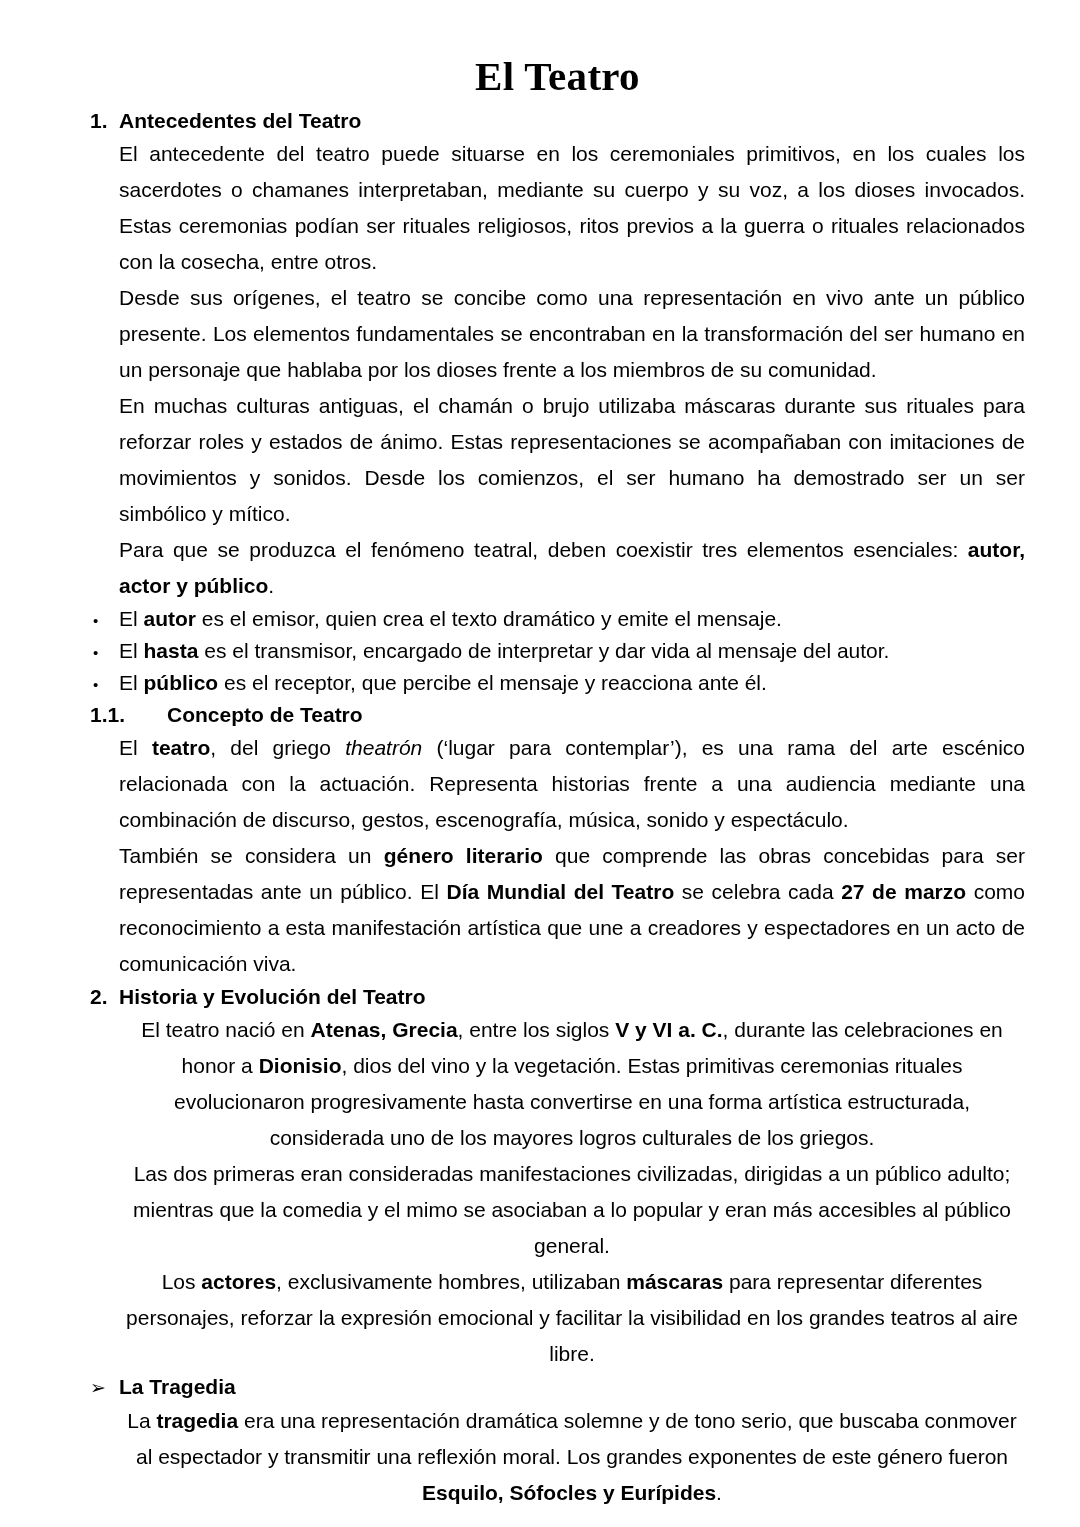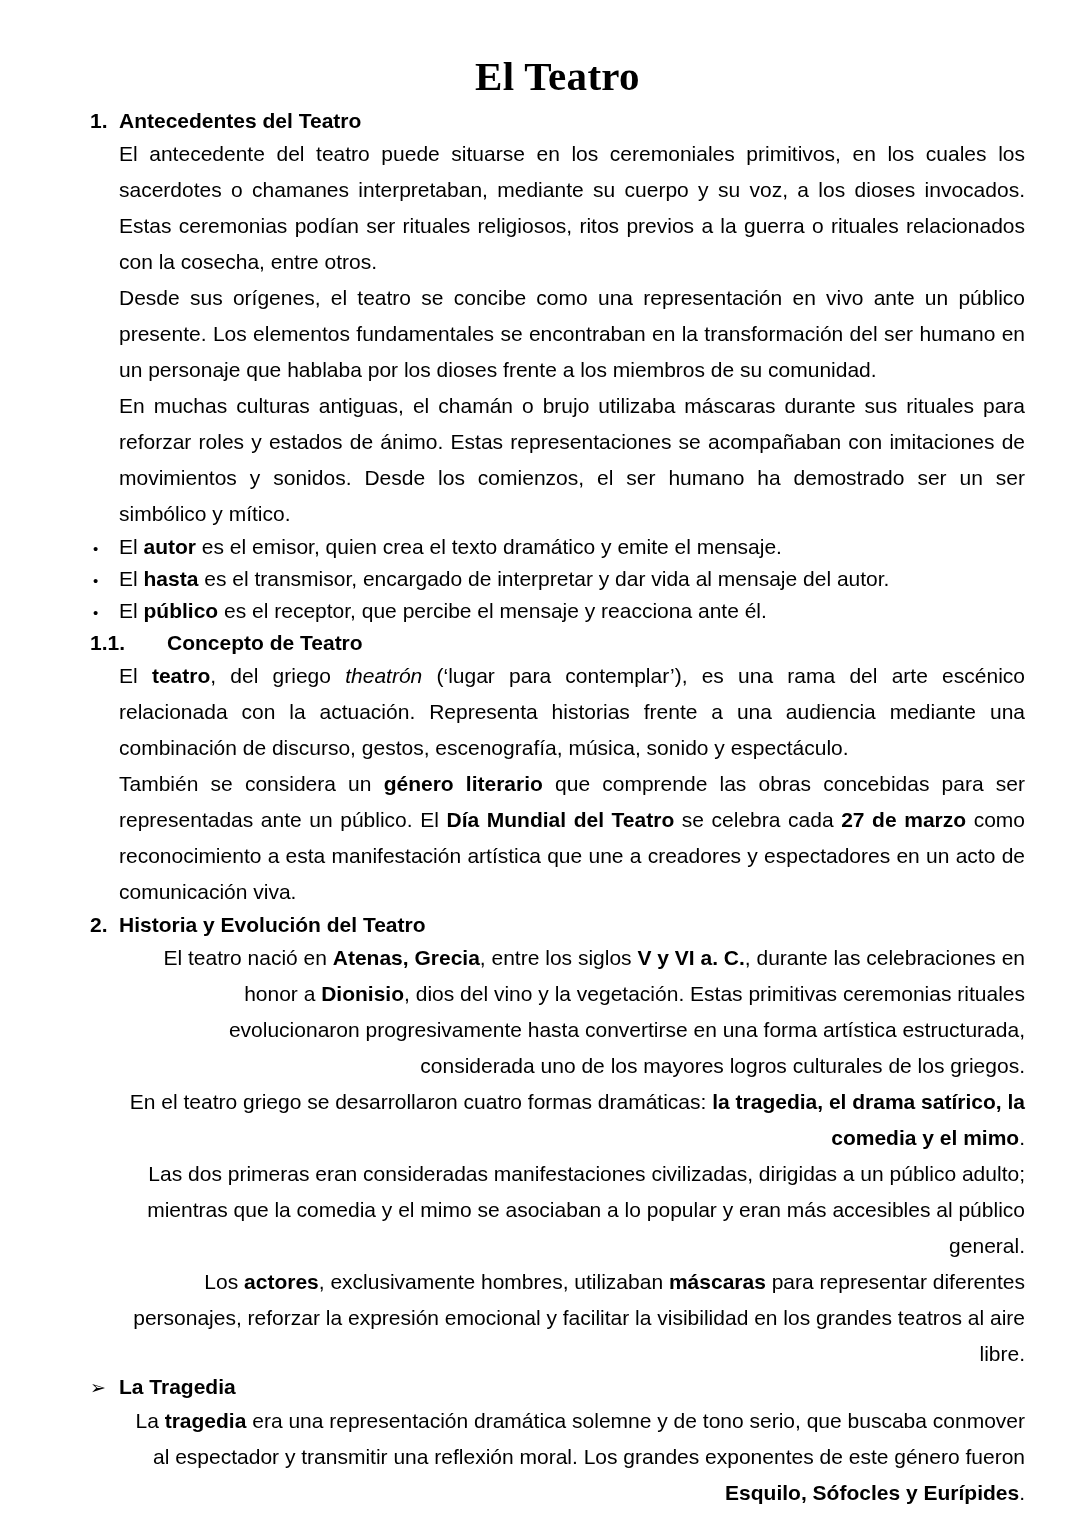--- a/index.html
+++ b/index.html
@@ -58,21 +58,21 @@
 
   
   .para {
     margin: 0 0 0 29px;
     font-size: 21px;
     line-height: 36px;
     text-align: justify;
     text-justify: inter-word;
   }
   .para.flush {
-    text-align: right;
+    text-align: center;
   }
 
   
   .bullet-row {
     display: flex;
     align-items: baseline;
     font-size: 21px;
     line-height: 30px;
     margin: 0;
   }
@@ -116,20 +116,23 @@
 
   <div class="h-num">
     <span class="num">1.</span>
     <span class="htext">Antecedentes del Teatro</span>
   </div>
 
   <p class="para">El antecedente del teatro puede situarse en los ceremoniales primitivos, en los cuales los sacerdotes o chamanes interpretaban, mediante su cuerpo y su voz, a los dioses invocados. Estas ceremonias podían ser rituales religiosos, ritos previos a la guerra o rituales relacionados con la cosecha, entre otros.</p>
   <p class="para">Desde sus orígenes, el teatro se concibe como una representación en vivo ante un público presente. Los elementos fundamentales se encontraban en la transformación del ser humano en un personaje que hablaba por los dioses frente a los miembros de su comunidad.</p>
   <p class="para">En muchas culturas antiguas, el chamán o brujo utilizaba máscaras durante sus rituales para reforzar roles y estados de ánimo. Estas representaciones se acompañaban con imitaciones de movimientos y sonidos. Desde los comienzos, el ser humano ha demostrado ser un ser simbólico y mítico.</p>
 
+  <p class="para">
+    <span>Para que se produzca el fenómeno teatral, deben coexistir tres elementos esenciales: </span><b>autor, actor y público</b><span>.</span>
+  </p>
 
   <div class="bullet-row">
     <span class="marker">•</span>
     <span class="btext"><span>El </span><b>autor</b><span> es el emisor, quien crea el texto dramático y emite el mensaje.</span></span>
   </div>
 
   <div class="bullet-row">
     <span class="marker">•</span>
     <span class="btext"><span>El </span><b>hasta</b><span> es el transmisor, encargado de interpretar y dar vida al mensaje del autor.</span></span>
   </div>
@@ -156,23 +159,20 @@
   <div class="h-num">
     <span class="num">2.</span>
     <span class="htext">Historia y Evolución del Teatro</span>
   </div>
 
 
   <p class="para flush">
     <span>El teatro nació en </span><b>Atenas, Grecia</b><span>, entre los siglos </span><b>V y VI a. C.</b><span>, durante las celebraciones en honor a </span><b>Dionisio</b><span>, dios del vino y la vegetación. Estas primitivas ceremonias rituales evolucionaron progresivamente hasta convertirse en una forma artística estructurada, considerada uno de los mayores logros culturales de los griegos.</span>
   </p>
 
-  <p class="para flush">
-    <span>En el teatro griego se desarrollaron cuatro formas dramáticas: </span><b>la tragedia, el drama satírico, la comedia y el mimo</b><span>.</span>
-  </p>
 
   <p class="para flush">Las dos primeras eran consideradas manifestaciones civilizadas, dirigidas a un público adulto; mientras que la comedia y el mimo se asociaban a lo popular y eran más accesibles al público general.</p>
 
   <p class="para flush">
     <span>Los </span><b>actores</b><span>, exclusivamente hombres, utilizaban </span><b>máscaras</b><span> para representar diferentes personajes, reforzar la expresión emocional y facilitar la visibilidad en los grandes teatros al aire libre.</span>
   </p>
 
   <div class="arrow-row">
     <span class="marker">➢</span>
     <span class="htext">La Tragedia</span>

